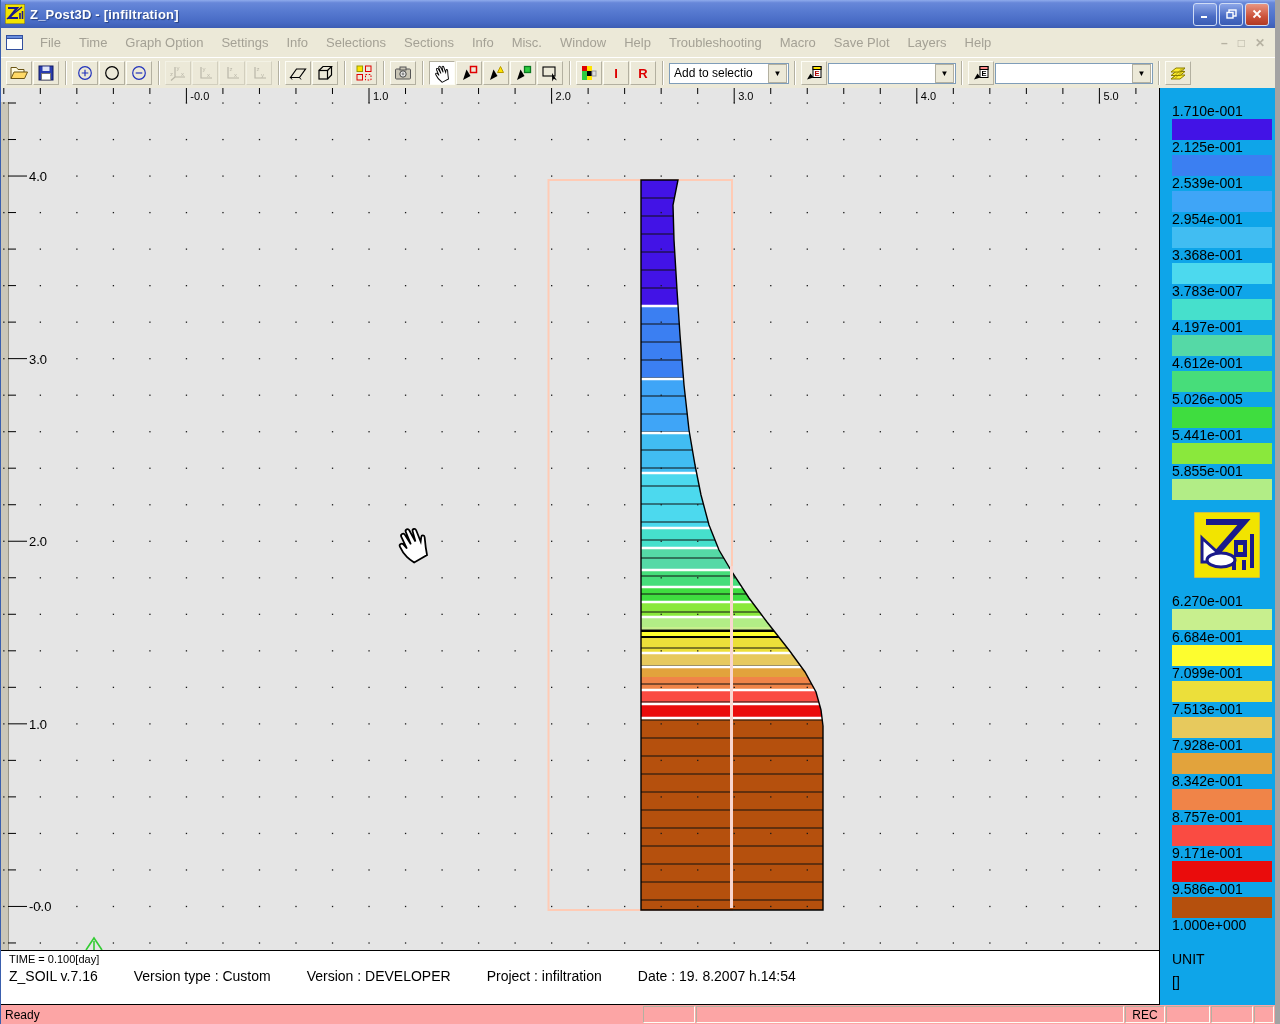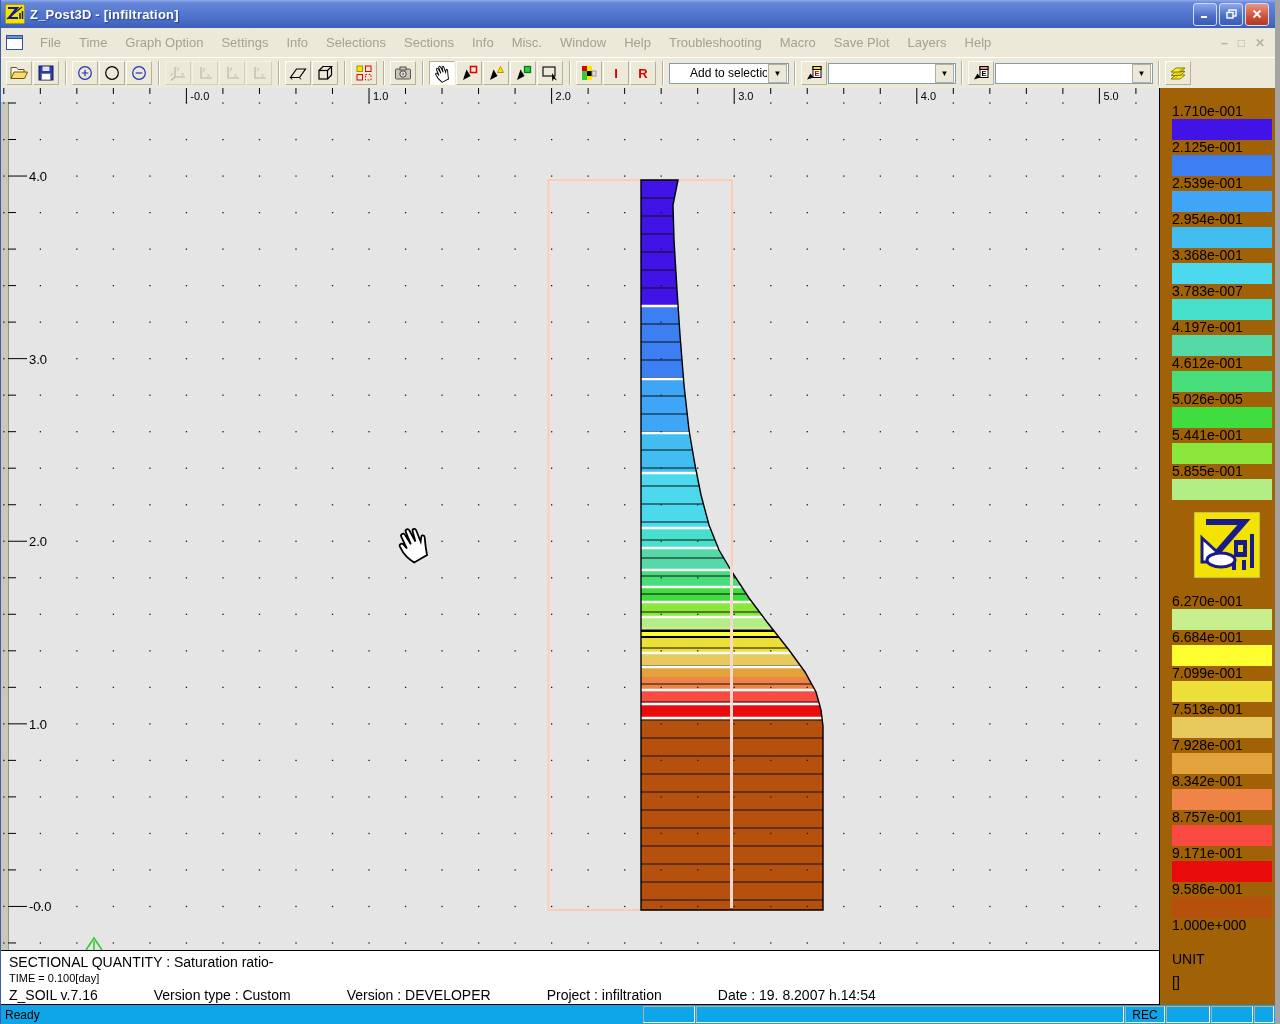--- a/index.html
+++ b/index.html
@@ -30,49 +30,49 @@
     display:flex;align-items:center;padding-left:5px;box-sizing:border-box;}
   .tbtn{width:26px;height:24px;flex:0 0 auto;display:flex;align-items:center;justify-content:center;background:#ece9d8;
     border:1px solid;border-color:#fdfdf6 #b3b0a0 #b3b0a0 #fdfdf6;box-sizing:border-box;margin-right:1px;}
   .tbtn.pressed{background:#fff;border-color:#b3b0a0 #fdfdf6 #fdfdf6 #b3b0a0;}
   .tbtn.disabled{opacity:.45;}
   .tbtn svg{display:block}
   .tlabel{font-size:13px;font-weight:bold;color:#dd0000;}
   .tsep{width:0;height:24px;border-left:1px solid #b3b0a0;border-right:1px solid #fff;margin:0 5px;}
   .combo{height:21px;border:1px solid #7f9db9;background:#fff;display:flex;align-items:center;
     font-size:12px;color:#000;box-sizing:border-box;flex:0 0 auto;}
-  .combo .ctext{padding-left:20px;flex:1;overflow:hidden;white-space:nowrap;}
+  .combo .ctext{padding-left:4px;flex:1;overflow:hidden;white-space:nowrap;}
   .combo .cbtn{width:17px;height:17px;margin:1px;background:#ece9d8;border:1px solid #b3b0a0;
     display:flex;align-items:center;justify-content:center;font-size:8px;color:#000;flex:0 0 auto;}
 
   
   .canvas{position:absolute;left:0;top:88px;width:1158px;height:862px;background:#e5e5e5;}
   .vstrip{position:absolute;left:0;top:14px;width:7px;height:848px;background:#cbc7b8;border-right:1px solid #989588;}
   #plot-canvas{position:absolute;left:0;top:0;}
   #origin-axes{position:absolute;left:66px;top:843px;}
   #hand-cursor{position:absolute;left:391px;top:433px;}
 
   
-  .legend{position:absolute;left:1158px;top:88px;width:122px;height:917px;background:#a16207;
+  .legend{position:absolute;left:1158px;top:88px;width:122px;height:917px;background:#0ea5e9;
     border-left:1px solid #000;box-sizing:border-box;padding:16px 0 0 12px;font-size:14px;color:#000;}
   .lg-label{height:15px;line-height:15px;}
   .lg-swatch{height:21px;width:100px;}
   .lg-logo{width:66px;height:66px;margin:12px 0 13px 22px;}
   .lg-unit{margin-top:18px;}
   .lg-unitval{margin-top:7px;}
 
   
   .infobox{position:absolute;left:0;top:950px;width:1158px;height:55px;background:#fff;
     border-top:1px solid #000;border-bottom:1px solid #000;box-sizing:border-box;color:#000;padding-left:8px;}
   .info1{font-size:14px;padding-top:3px;}
   .info2{font-size:11px;padding-top:2px;}
-  .info3{font-size:14px;padding-top:3px;display:flex;gap:56px;}
+  .info3{font-size:14px;padding-top:3px;display:flex;gap:36px;}
 
   
-  .statusbar{position:absolute;left:0;top:1005px;width:100%;height:19px;background:#0ea5e9;
+  .statusbar{position:absolute;left:0;top:1005px;width:100%;height:19px;background:#fca5a5;
     display:flex;align-items:stretch;font-size:12px;color:#000;}
   .sp{border:1px solid;border-color:#b3b0a0 #fdfdf6 #fdfdf6 #b3b0a0;box-sizing:border-box;margin:1px 1px 1px 0;
       display:flex;align-items:center;padding:0 4px;}
   .sp.first{flex:1;border:none;}
 </style>
 </head>
 <body>
 
 <div id="win">
 
@@ -1313,21 +1313,20 @@
         <div class="lg-swatch" style="background: rgb(234, 12, 12);"></div>
         <div class="lg-label">9.586e-001</div>
         <div class="lg-swatch" style="background: rgb(181, 80, 13);"></div>
       </div>
     <div class="lg-label">1.000e+000</div>
     <div class="lg-unit">UNIT</div>
     <div class="lg-unitval">[]</div>
   </div>
 
   <div class="infobox">
-    <div class="info1">SECTIONAL QUANTITY : Saturation ratio-</div>
     <div class="info2">TIME = 0.100[day]</div>
     <div class="info3" id="info-line3">
         <span>Z_SOIL v.7.16</span>
         <span>Version type :  Custom</span>
         <span>Version :  DEVELOPER</span>
         <span>Project : infiltration</span>
         <span>Date : 19. 8.2007  h.14:54</span>
       </div>
   </div>
 

